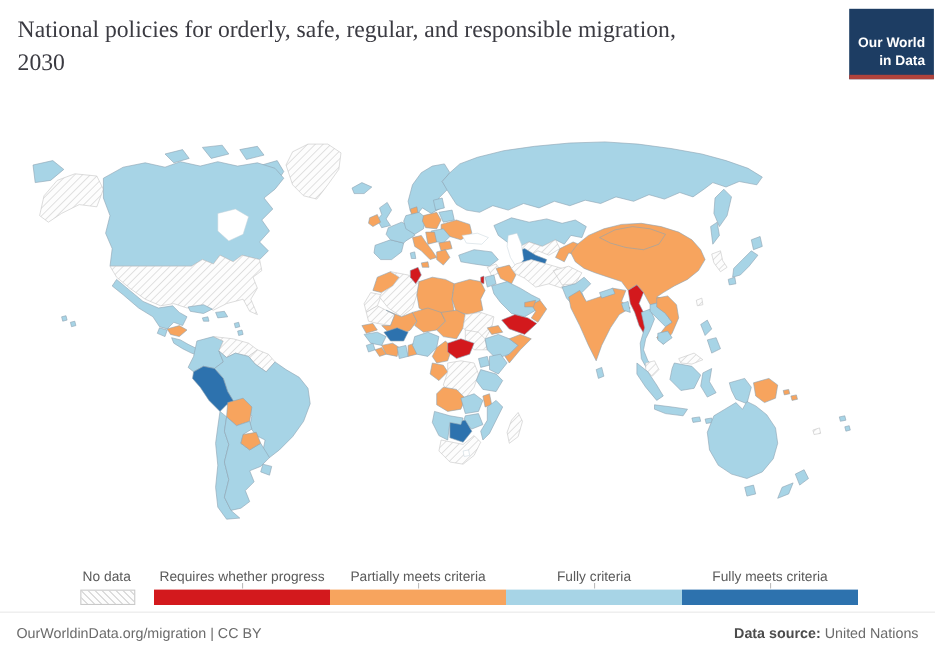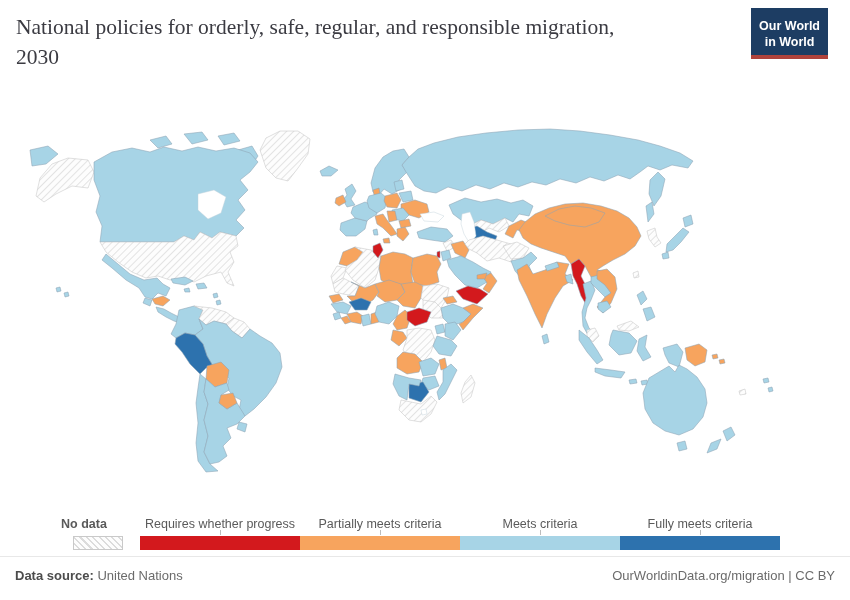--- a/index.html
+++ b/index.html
@@ -4,23 +4,23 @@
 <style>
   html,body{margin:0;padding:0;background:#fff;}
   .page{position:relative;width:850px;height:600px;background:#fff;overflow:hidden;
         font-family:"Liberation Sans",sans-serif;}
   
   .hdr{position:absolute;top:12px;left:15px;right:92px;}
   .title{font-family:"Liberation Serif",serif;font-weight:400;color:#3b3b42;
          font-size:21.5px;line-height:1.38;margin:1px;}
   .title span{display:block;}
   .subtitle{margin-top:9px;font-size:14px;line-height:1.5;color:#54595e;max-width:810px;}
-  .logo{position:absolute;top:8px;right:22px;background:var(--c-navy);color:#fff;
-        text-align:center;font-size:12.5px;font-weight:700;line-height:1.25;
-        padding:11px 8px 5px 8px;border-bottom:4px solid var(--c-logo_accent);}
+  .logo{position:absolute;top:8px;right:1px;background:var(--c-navy);color:#fff;
+        text-align:right;font-size:12.5px;font-weight:700;line-height:1.25;
+        padding:24px 8px 5px 8px;border-bottom:4px solid var(--c-logo_accent);}
   .logo span{display:block;}
   
   .map{position:absolute;left:0;top:0;width:850px;height:600px;}
   .f-meets{fill:var(--c-meets);}
   .f-partial{fill:var(--c-partial);}
   .f-req{fill:var(--c-requires);}
   .f-full{fill:var(--c-fully);}
   .f-meets,.f-partial,.f-req,.f-full{stroke:#8da4b3;stroke-width:.55;stroke-linejoin:round;}
   .f-nodata{fill:url(#hatch);stroke:#c6c6c6;stroke-width:.55;stroke-linejoin:round;}
   .f-sea{fill:#fff;stroke:#c3d2db;stroke-width:.45;}
@@ -196,47 +196,47 @@
 
   <div class="hdr">
     <h1 class="title">
       <span>National policies for orderly, safe, regular, and responsible migration,</span>
       <span>2030</span>
     </h1>
   </div>
 
   <div class="logo">
     <span>Our World</span>
-    <span>in World</span>
+    <span>in Data</span>
   </div>
 
   <div>
-    <span class="legend-label" style="left:84px;font-weight:bold;">No data</span>
+    <span class="legend-label" style="left:97px;">No data</span>
     <span class="legend-label" style="left:220px;">Requires whether progress</span>
     <span class="legend-label" style="left:380px;text-align:center;">Partially meets criteria</span>
-    <span class="legend-label" style="left:540px;">Meets criteria</span>
+    <span class="legend-label" style="left:540px;">Fully criteria</span>
     <span class="legend-label" style="left:700px;">Fully meets criteria</span>
     <div class="legend-tick" style="left:220px;"></div>
     <div class="legend-tick" style="left:380px;"></div>
     <div class="legend-tick" style="left:540px;"></div>
     <div class="legend-tick" style="left:700px;"></div>
     <div class="nodata-swatch"></div>
     <div class="bar">
       <div class="seg-req"></div>
       <div class="seg-partial"></div>
       <div class="seg-meets"></div>
       <div class="seg-full"></div>
     </div>
   </div>
 
   <div class="footer">
     <div class="footer-inner">
       <div>
+        <span>OurWorldinData.org/migration</span><span> | </span><span>CC BY</span>
+      </div>
+      <div>
         <span class="ds-label">Data source:</span>
         <span>United Nations</span>
       </div>
-      <div>
-        <span>OurWorldinData.org/migration</span><span> | </span><span>CC BY</span>
-      </div>
     </div>
   </div>
 
 </div>
 
 </body></html>

